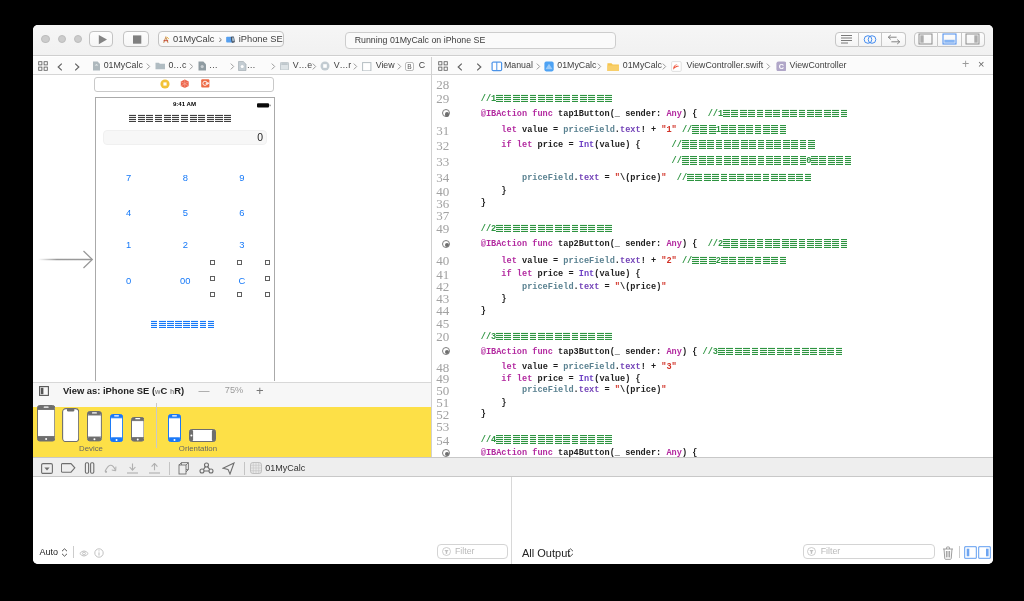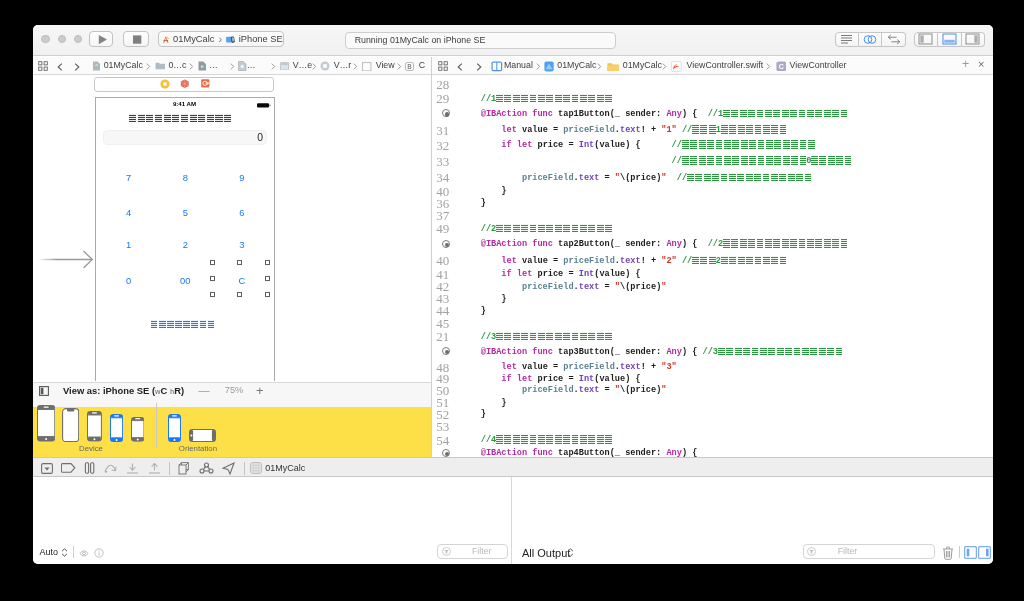--- a/index.html
+++ b/index.html
@@ -28,21 +28,21 @@
 #device{position:absolute;left:61.5px;top:22.4px;width:180.1px;height:290px;background:#fff;border:1px solid #aaa}
 .hnd{position:absolute;width:5px;height:5px;background:#fff;border:1px solid #606060}
 
 #viewas{position:absolute;left:0;top:356.5px;width:398px;height:25.4px;background:#f7f7f7;border-top:1px solid #d8d8d8}
 #devrow{position:absolute;left:0;top:381.9px;width:398px;height:50px;background:#fde047}
 .dlab{position:absolute;font-size:7.8px;color:#666;top:37.5px}
 
 #dbgbar{position:absolute;left:0;top:432px;width:100%;height:20.2px;background:#eee;border-top:1px solid #c8c8c8;border-bottom:1px solid #c8c8c8}
 #dbgarea{position:absolute;left:0;top:452.2px;width:100%;bottom:0;background:#fff}
 #dbgdiv{position:absolute;left:478px;top:0;width:1px;height:100%;background:#d8d8d8}
-.ffield{position:absolute;top:66.5px;height:15.8px;background:#fff;border:1px solid #d4d4d4;border-radius:4px;color:#b9b9b9;font-size:8.8px;line-height:13.5px;padding-left:34px}
+.ffield{position:absolute;top:66.5px;height:15.8px;background:#fff;border:1px solid #d4d4d4;border-radius:4px;color:#b9b9b9;font-size:8.8px;line-height:13.5px;padding-left:17px}
 
 .ln{position:absolute;left:28.6px;white-space:pre;font-family:"Liberation Mono",monospace;font-size:8.6px;font-weight:700;line-height:10.4px;height:10.4px}
 .ln s{text-decoration:none}
 .p{color:#1e1e1e}.k{color:#b32ba0}.s{color:#d13025}.t{color:#6c3fc4}.f{color:#5b8291}.pr{color:#7444b8}.c{color:#2d9440}
 em.jc,em.jl,em.jk,em.jt{display:inline-block;vertical-align:-11%;height:8.2px;
 background:
 repeating-linear-gradient(0deg, rgba(255,255,255,0) 0 1.3px, rgba(255,255,255,.92) 1.3px 2.0px),
 repeating-linear-gradient(90deg, currentColor 0 6.8px, rgba(255,255,255,0) 6.8px 8.4px)}
 .gn{position:absolute;left:0;width:17.8px;text-align:right;font-size:13px;color:#a2a2a2;font-family:Liberation Serif, serif;line-height:7.1px}
 .well{position:absolute;left:10.7px;width:8px;height:8px;border:1px solid #7e7e7e;border-radius:50%}
@@ -353,21 +353,21 @@
 <div class="ln" style="top:194.4px"><s class="p">        </s><s class="k">if let</s><s class="p"> price = </s><s class="t">Int</s><s class="p">(value) {</s></div>
 <div class="gn" style="top:195.8px">41</div>
 <div class="ln" style="top:206.9px"><s class="p">            </s><s class="f">priceField</s><s class="p">.</s><s class="pr">text</s><s class="p"> = </s><s class="s">"</s><s class="p">\(price)</s><s class="s">"</s></div>
 <div class="gn" style="top:208.3px">42</div>
 <div class="ln" style="top:218.8px"><s class="p">        }</s></div>
 <div class="gn" style="top:220.2px">43</div>
 <div class="ln" style="top:231.0px"><s class="p">    }</s></div>
 <div class="gn" style="top:232.4px">44</div>
 <div class="gn" style="top:244.5px">45</div>
 <div class="ln" style="top:256.9px"><s class="p">    </s><s class="c">//3</s><em class="jc c" style="width:115.9px"></em></div>
-<div class="gn" style="top:258.3px">21</div>
+<div class="gn" style="top:258.3px">20</div>
 <div class="ln" style="top:271.8px"><s class="p">    </s><s class="k">@IBAction func</s><s class="p"> tap3Button(_ sender: </s><s class="k">Any</s><s class="p">) {</s><s class="p"> </s><s class="c">//3</s><em class="jc c" style="width:124.3px"></em></div>
 <div class="well" style="top:272.2px"></div>
 <div class="ln" style="top:287.1px"><s class="p">        </s><s class="k">let</s><s class="p"> value = </s><s class="f">priceField</s><s class="p">.</s><s class="pr">text</s><s class="p">! + </s><s class="s">"3"</s></div>
 <div class="gn" style="top:288.5px">48</div>
 <div class="ln" style="top:298.6px"><s class="p">        </s><s class="k">if let</s><s class="p"> price = </s><s class="t">Int</s><s class="p">(value) {</s></div>
 <div class="gn" style="top:300.0px">49</div>
 <div class="ln" style="top:310.4px"><s class="p">            </s><s class="f">priceField</s><s class="p">.</s><s class="pr">text</s><s class="p"> = </s><s class="s">"</s><s class="p">\(price)</s><s class="s">"</s></div>
 <div class="gn" style="top:311.8px">50</div>
 <div class="ln" style="top:322.5px"><s class="p">        }</s></div>
 <div class="gn" style="top:323.9px">51</div>

